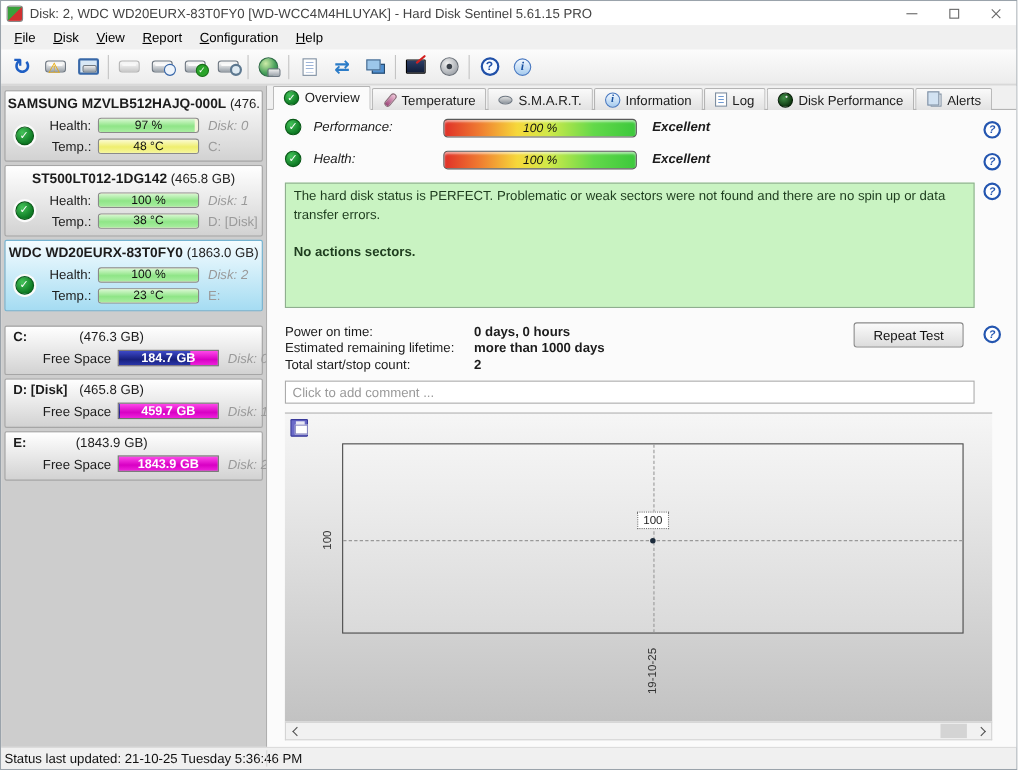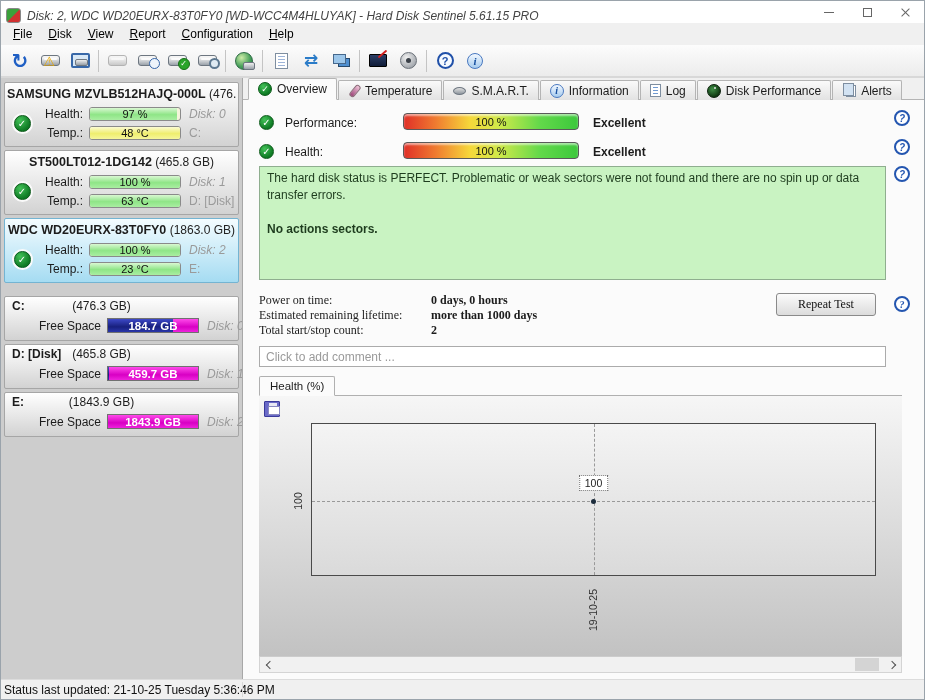--- a/index.html
+++ b/index.html
@@ -1,21 +1,21 @@
 <!DOCTYPE html>
 <html><head>
 <meta charset="utf-8">
 <style>
   * { box-sizing: border-box; margin: 0; padding: 0; }
   html,body { width: 925px; height: 700px; }
   body { font-family: "Liberation Sans", "DejaVu Sans", sans-serif; font-size: 12px; color:#1c1c1c; background:#fff; }
   .window { width:925px; height:700px; display:flex; flex-direction:column; border:1px solid #9aa3ab; overflow:hidden; background:#f0f0f0; }
 
   
-  .titlebar { height:22px; background:#ffffff; display:flex; align-items:flex-end; padding-left:5px; flex:none;font-style:italic; }
+  .titlebar { height:22px; background:#ffffff; display:flex; align-items:center; padding-left:5px; flex:none; }
   .app-ico { width:15px; height:15px; border-radius:3px; margin-right:6px; flex:none;
              background:linear-gradient(135deg,#3ba03b 0 48%,#d03030 52% 100%); border:1px solid #888; }
   .title-text { font-size:12px; color:#444; white-space:nowrap; overflow:hidden; flex:1; }
   .winbtns { display:flex; height:100%; flex:none; }
   .wbtn { width:38px; height:100%; display:flex; align-items:center; justify-content:center; }
   .min-glyph { width:10px; height:1px; background:#666; }
   .max-glyph { width:9px; height:9px; border:1px solid #666; }
   .close-glyph { position:relative; width:11px; height:11px; }
   .close-glyph::before,.close-glyph::after { content:""; position:absolute; left:0; top:5px; width:11px; height:1px; background:#666; }
   .close-glyph::before { transform:rotate(45deg); } .close-glyph::after { transform:rotate(-45deg); }
@@ -104,38 +104,38 @@
   .t-infob { width:14px; height:14px; border-radius:50%; background:linear-gradient(#f2f8ff,#a6cbee); border:1px solid #4878c0; color:#1850a0; font-weight:bold; font-size:10px; font-family:"Liberation Serif",serif; font-style:italic; display:flex; align-items:center; justify-content:center; flex:none; }
   .t-infob::after { content:"i"; }
   .t-log { width:11px; height:13px; background:#fff; border:1px solid #7e8ea0; position:relative; flex:none; }
   .t-log::after { content:""; position:absolute; inset:2px; background:repeating-linear-gradient(#6f9ad2 0 1px, transparent 1px 3px); }
   .t-gauge { width:14px; height:14px; border-radius:50%; background:radial-gradient(circle at 38% 34%, #3f8f46, #0c330e 75%); border:1px solid #091f0a; position:relative; flex:none; }
   .t-gauge::after { content:""; position:absolute; left:6px; top:2px; width:2px; height:2px; border-radius:50%; background:#e6e6e6; }
   .t-alerts { width:10px; height:12px; background:#fff; border:1px solid #7e8ea0; position:relative; margin-left:4px; flex:none; }
   .t-alerts::before { content:""; position:absolute; left:-4px; top:-3px; width:9px; height:11px; background:#d2e2f2; border:1px solid #7e8ea0; }
 
   .content { flex:1; position:relative; padding:8px 8px 6px 16px; display:flex; flex-direction:column; min-height:0; background:#fbfbfb; }
-  .meter-row { display:flex; align-items:flex-end; height:22px; margin-bottom:7px; position:relative; }
+  .meter-row { display:flex; align-items:flex-start; height:22px; margin-bottom:7px; position:relative;font-style:italic; }
   .meter-row .icon-col2 { width:26px; flex:none; }
   .meter-label { width:118px; flex:none; }
   .meter { position:relative; width:176px; height:17px; border:1px solid #5a5a5a; border-radius:4px; flex:none;
            background:linear-gradient(90deg,#e03028 0%,#ef7a30 18%,#f6d83a 38%,#cfe94a 55%,#63d94a 78%,#3cc83c 100%);
            box-shadow:inset 0 2px 2px rgba(255,255,255,.55); }
   .meter b { position:absolute; inset:0; text-align:center; font-weight:normal; font-size:11px; line-height:16px; color:#111; }
   .rating { font-weight:bold; margin-left:14px; }
   .q-help { width:16px; height:16px; border-radius:50%; border:2px solid #2456b0; background:#fff; color:#2456b0; font-weight:bold; font-size:10px; font-style:italic; display:flex; align-items:center; justify-content:center; flex:none; }
   .q-help::after { content:"?"; }
   .help-abs { position:absolute; right:6px; top:2px; }
 
   .statusbox-wrap { position:relative; margin:0 30px 13px 0; }
   .statusbox { height:114px; background:#c9f3c2; border:1px solid #8fae8f; padding:3px 7px; color:#1e3c1e; line-height:1.4; overflow:hidden; }
   .statusbox .action { font-weight:bold; margin-top:17px; }
   .statusbox-wrap .q-help { position:absolute; right:-24px; top:0; }
 
-  .info-section { position:relative; margin-bottom:8px; padding-right:30px;font-family:Liberation Serif, serif; }
+  .info-section { position:relative; margin-bottom:8px; padding-right:30px; }
   .info-row { display:flex; height:15px; align-items:center; }
   .info-label { width:172px; flex:none; }
   .info-value { font-weight:bold; }
   .repeat-btn { position:absolute; right:40px; top:0; width:100px; height:23px; background:linear-gradient(#fbfbfb,#dcdcdc); border:1px solid #8a8a8a; border-radius:3px; font-size:12px; font-family:inherit; color:#111; }
   .info-section .q-help { position:absolute; right:6px; top:3px; }
 
   .comment-input { width:calc(100% - 30px); height:21px; border:1px solid #ababab; background:#fff; font-family:inherit; font-size:12px; padding:0 6px; margin-bottom:8px; }
   .comment-input::placeholder { color:#9a9a9a; }
 
   
@@ -298,21 +298,21 @@
               <span class="bar">
                   <i class="fill-green" style="width: 100%;"></i>
                   <b>100 %</b>
                 </span>
               <span class="dp-extra it">Disk: 1</span>
             </div>
             <div class="dp-row">
               <span class="dp-label">Temp.:</span>
               <span class="bar">
                   <i class="fill-green" style="width: 100%;"></i>
-                  <b>63 °C</b>
+                  <b>38 °C</b>
                 </span>
               <span class="dp-extra">D: [Disk]</span>
             </div>
           </div>
         </div>
       </div>
 
       <div class="dpanel selected">
         <div class="dp-title">
           <span class="dp-name">WDC WD20EURX-83T0FY0</span>
@@ -472,23 +472,20 @@
             <span class="info-label">Total start/stop count:</span>
             <span class="info-value">2</span>
           </div>
           <button class="repeat-btn">Repeat Test</button>
           <span class="q-help"></span>
         </div>
 
         <input class="comment-input" type="text" placeholder="Click to add comment ..." style="">
 
         <div class="chart-panel">
-          <div class="chart-tabrow">
-            <div class="chart-tab">Health (%)</div>
-          </div>
           <div class="chart-body">
             <span class="save-icon"></span>
             <div class="plot">
               <div class="gridline-h"></div>
               <div class="gridline-v"></div>
               <div class="data-point"></div>
               <div class="point-label">100</div>
             </div>
             <span class="ytick">100</span>
             <div class="xtick-wrap">

